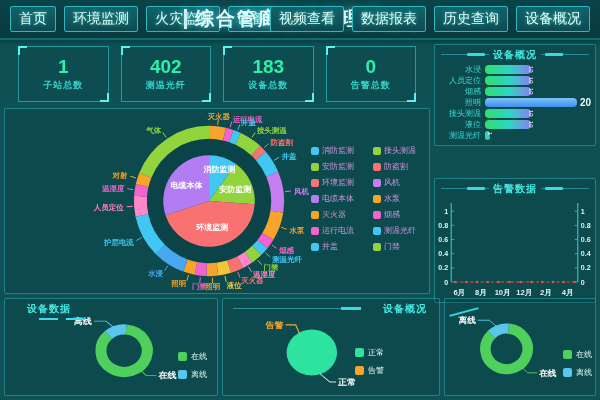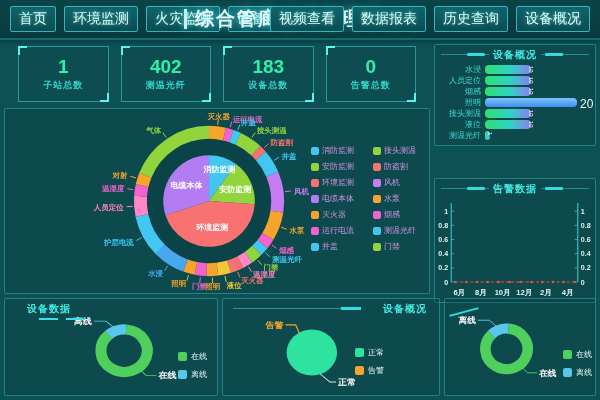--- a/index.html
+++ b/index.html
@@ -46,21 +46,21 @@
   .deco.r::after{content:'';position:absolute;left:4px;top:0;width:18px;height:3px;background:#35dbe2;border-radius:1px;}
   
   .panel.overview{height:112px;display:flex;flex-direction:column;}
   #bars{flex:1;display:flex;flex-direction:column;justify-content:space-evenly;padding:1px 4px 4px 2px;}
   .brow{display:flex;align-items:center;height:11px;}
   .brow .bl{width:44px;font-size:8px;color:#3fd9d2;text-align:right;padding-right:4px;flex:none;white-space:nowrap;overflow:hidden;}
   .btrack{flex:1;position:relative;height:9px;margin-right:14px;}
   .bar{position:absolute;left:0;top:0;height:9px;border-radius:4px;background:linear-gradient(90deg,#2ee06e,#2fd3c4 55%,#8f7bf3);}
   .bar.hl{background:linear-gradient(180deg,#7cc5f9,#3e8ef0);}
   .bval{position:absolute;top:1px;font-size:6px;color:#eafffa;transform:rotate(90deg);transform-origin:left top;white-space:nowrap;}
-  .bval.h{transform:none;top:-1px;font-size:12px;font-weight:normal;}
+  .bval.h{transform:none;top:-1px;font-size:10px;font-weight:bold;}
   
   .panel.alarm{flex:1;display:flex;flex-direction:column;margin-top:28px;}
   #lineChart{flex:1;width:100%;}
   
   .foot{overflow:hidden;}
   .foot.dev{width:212px;flex:none;}
   .foot.point{width:216px;flex:none;}
   .foot.cut{flex:1;}
   .foot svg{position:absolute;inset:0;width:100%;height:100%;}
   .foot-head{position:absolute;left:22px;top:3px;z-index:2;}

